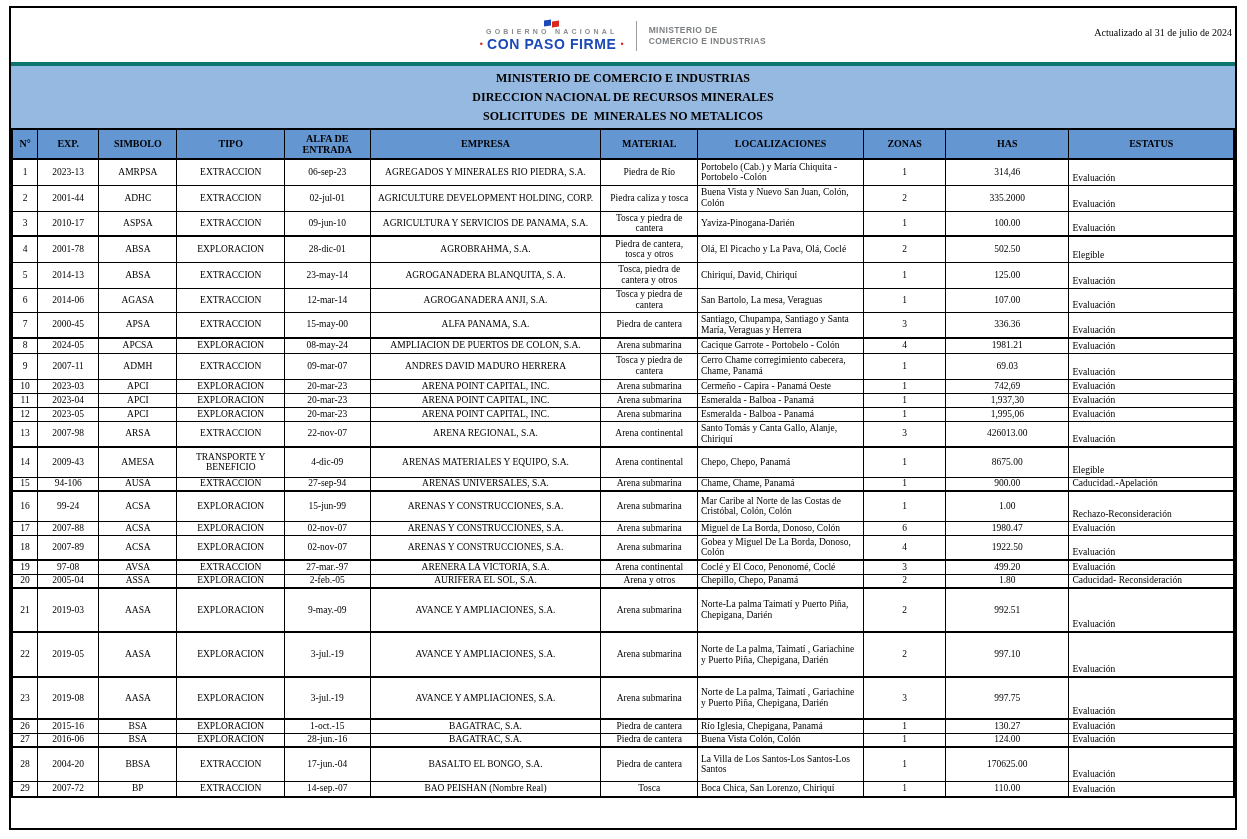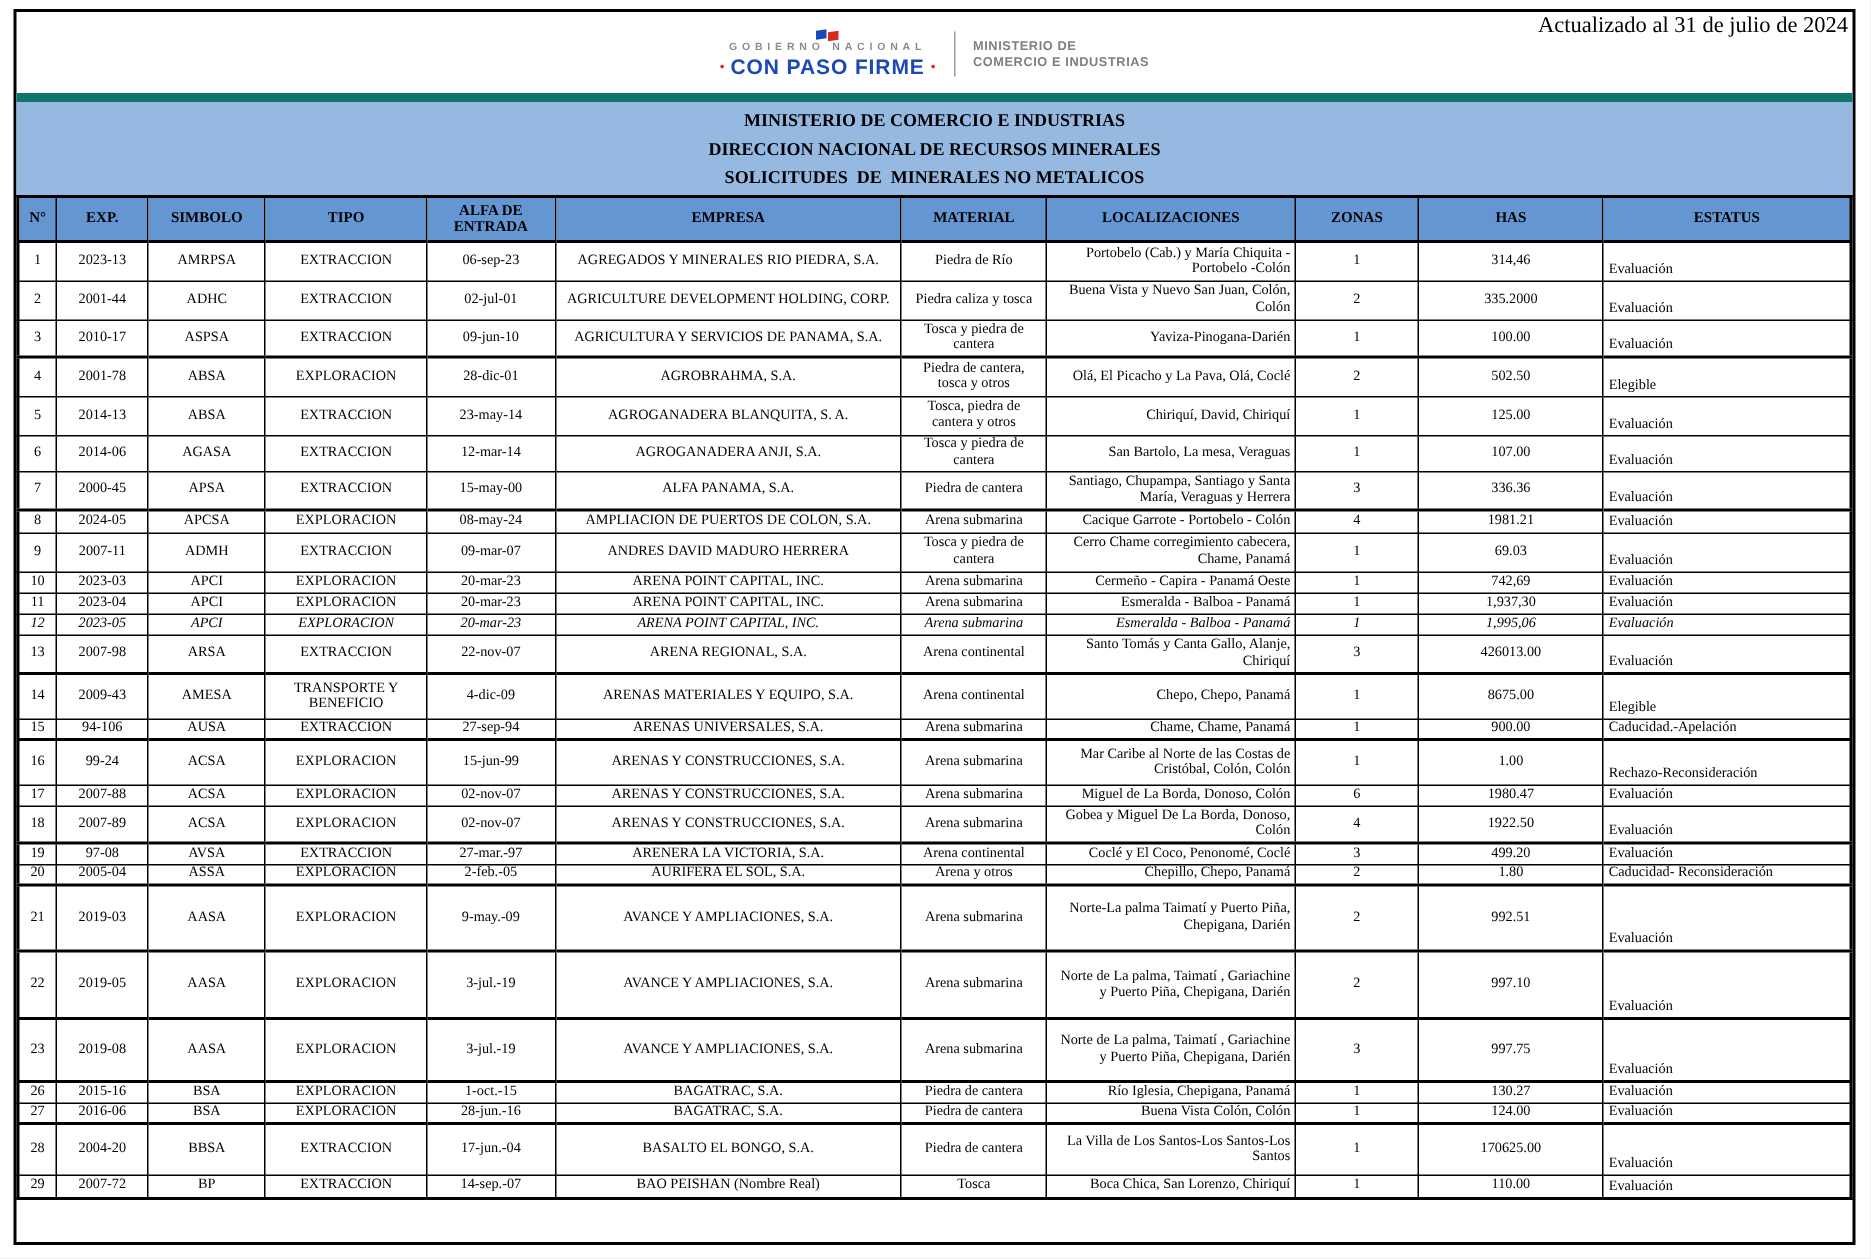--- a/index.html
+++ b/index.html
@@ -7,61 +7,61 @@
     width:1247px;height:839px;background:#ffffff;position:relative;
     font-family:"Liberation Serif", serif; color:#000; overflow:hidden;
   }
   .frame{
     position:absolute; left:9px; top:6px; width:1228px; height:824px;
     border:2px solid #000; background:#fff; box-sizing:border-box;
   }
   
   .topband{position:relative;height:54px;}
   .updated{
-    position:absolute; top:1px; right:3px; font-size:15px;
+    position:absolute; top:19px; right:3px; font-size:10px;
   }
   .logo{
     position:absolute; left:0; right:0; top:12px;
     display:flex; justify-content:center; align-items:center; gap:12px;
     font-family:"Liberation Sans", sans-serif;
   }
   .logo-left{display:flex;flex-direction:column;align-items:center;}
   .flagmark{display:flex;gap:1px;margin-bottom:2px;}
   .flagmark .fb{width:7px;height:6px;background:#1B49B8;transform:skewY(-8deg);}
   .flagmark .fr{width:7px;height:6px;background:#DA291C;transform:skewY(-8deg) translateY(1px);}
   .gob-line{font-size:7px;font-weight:bold;color:#8a8d90;letter-spacing:3.2px;}
   .slogan-line{display:flex;align-items:center;gap:4px;margin-top:1px;}
   .slogan-dot{color:#DA291C;font-size:9px;line-height:1;}
   .slogan-text{color:#1B49B8;font-weight:bold;font-size:14px;letter-spacing:0.6px;}
   .logo-divider{width:1px;height:30px;background:#9b9ea1;}
   .logo-right{display:flex;flex-direction:column;justify-content:center;}
   .min-line{font-size:8.5px;font-weight:bold;color:#7d8083;letter-spacing:0.4px;line-height:1.25;}
   
   .banner{
-    height:62px; background:#96B9E2; border-top:6px solid #0f766e;
+    height:62px; background:#96B9E2; border-top:4px solid #0f766e;
     display:flex;flex-direction:column;justify-content:center;align-items:center;
   }
   .banner div{
     font-weight:bold; font-size:12px; line-height:19px; white-space:pre; color:#000;
   }
   
   table.grid{
     width:100%; border-collapse:collapse; table-layout:fixed;
     border:2px solid #000;
   }
   table.grid th, table.grid td{
     border:1px solid #000; padding:0 3px; box-sizing:border-box;
     font-size:9.5px; line-height:1.12; text-align:center; vertical-align:middle;
     overflow:hidden;
   }
   table.grid thead th{
     background:#6496D2; font-weight:bold; font-size:10px; height:30px;
     border-bottom:2px solid #000;
   }
-  table.grid td.left{text-align:right;}
+  table.grid td.left{text-align:left;}
   table.grid td.status{text-align:left; vertical-align:bottom; padding-bottom:1px;}
   table.grid tr.hb td{border-bottom-width:2px;}
 </style>
 </head>
 <body>
 
 <div class="page">
   <div class="frame">
 
     <div class="topband">
@@ -259,21 +259,21 @@
             <td>APCI</td>
             <td>EXPLORACION</td>
             <td>20-mar-23</td>
             <td>ARENA POINT CAPITAL, INC.</td>
             <td>Arena submarina</td>
             <td class="left">Esmeralda - Balboa - Panamá</td>
             <td>1</td>
             <td>1,937,30</td>
             <td class="status">Evaluación</td>
           </tr>
-          <tr style="height: 14px; font-style: italic;">
+          <tr style="height: 14px;">
             <td>12</td>
             <td>2023-05</td>
             <td>APCI</td>
             <td>EXPLORACION</td>
             <td>20-mar-23</td>
             <td>ARENA POINT CAPITAL, INC.</td>
             <td>Arena submarina</td>
             <td class="left">Esmeralda - Balboa - Panamá</td>
             <td>1</td>
             <td>1,995,06</td>

